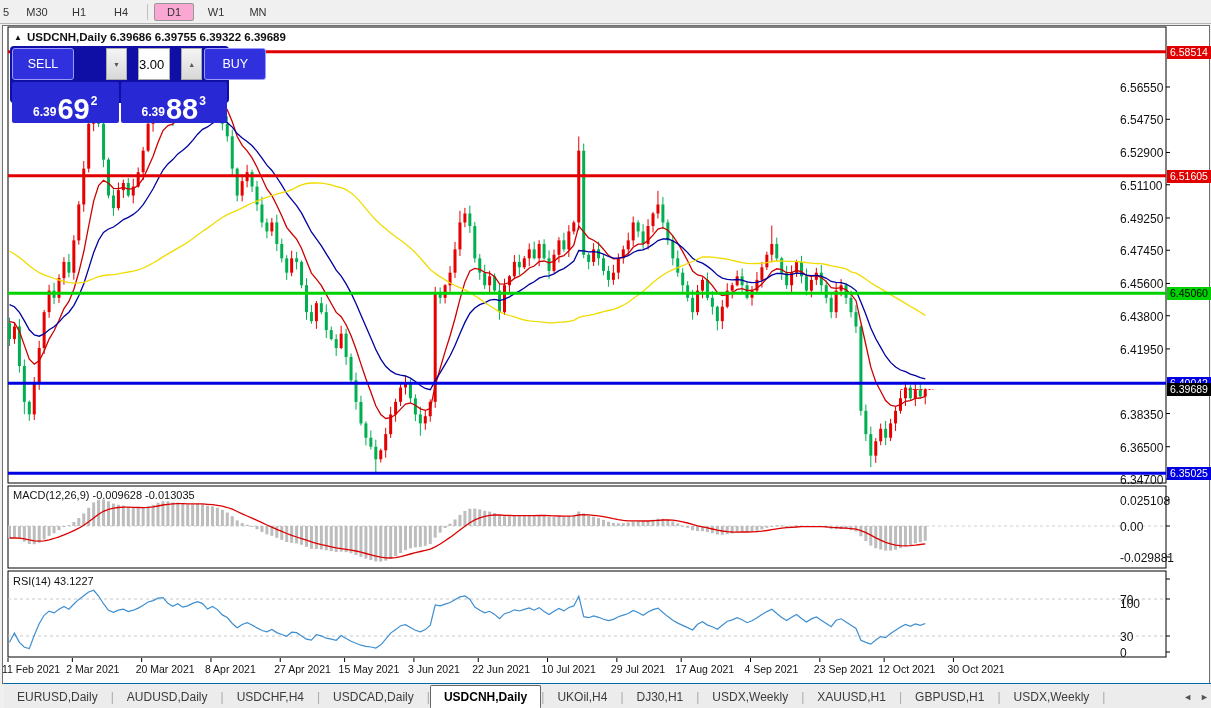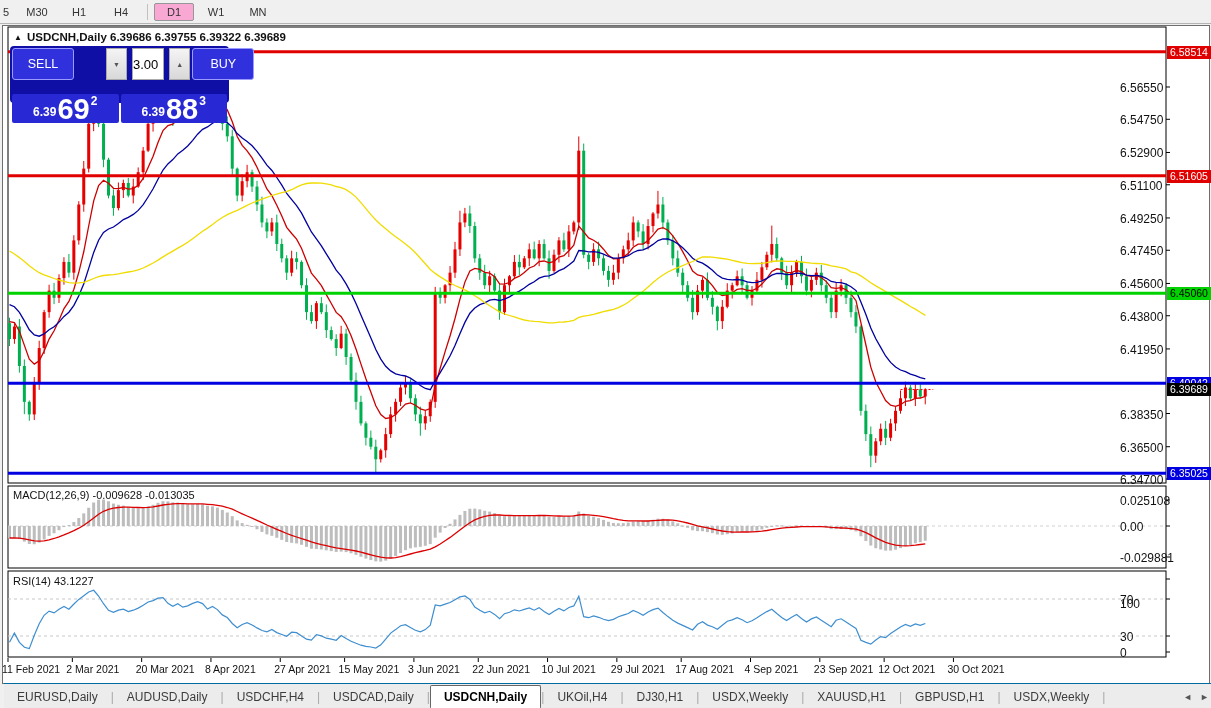--- a/index.html
+++ b/index.html
@@ -25,26 +25,26 @@
   .axis-badge{position:absolute;left:1167px;width:44px;height:13px;line-height:13px;font-size:10.5px;
               text-align:left;padding-left:3px;z-index:5;white-space:nowrap;}
   .ind-label{position:absolute;font-size:11px;color:#111;z-index:6;}
   .date-label{position:absolute;top:663px;font-size:10.5px;color:#111;z-index:4;white-space:nowrap;}
   
   .trade-panel{position:absolute;left:10px;top:46px;width:219px;height:57px;z-index:7;
                background:#0f0fa6;border-radius:4px;padding:2px;box-sizing:border-box;}
   .tp-row1{display:flex;height:32px;gap:2px;}
   .tp-btn{flex:0 0 60px;background:#3030dd;border:1px solid #9b9bff;border-radius:3px;color:#fff;
           font-size:12.5px;display:flex;align-items:center;justify-content:center;cursor:pointer;}
-  .tp-spin{flex:1;display:flex;gap:5px;margin-left:30px;}
+  .tp-spin{flex:1;display:flex;gap:11px;margin-left:30px;}
   .tp-spin-btn{width:19px;background:linear-gradient(#f4f4f4,#d8d8d8);border:1px solid #aaa;color:#555;
           font-size:7px;display:flex;align-items:center;justify-content:center;cursor:pointer;}
   .tp-vol{flex:1;background:#fff;border:1px solid #aaa;color:#000;font-size:13px;text-align:right;
           padding:0 5px 0 0;display:flex;align-items:center;justify-content:flex-end;}
-  .tp-row2{display:flex;height:41px;gap:2px;margin-top:2px;align-items:flex-end;}
+  .tp-row2{display:flex;height:41px;gap:2px;margin-top:2px;}
   .tp-price{flex:1;background:#2828d4;border-radius:2px;color:#fff;display:flex;align-items:flex-end;
             justify-content:center;padding-bottom:1px;cursor:pointer;}
   .tp-price .base{font-size:12px;font-weight:bold;margin:0 1px 3px 0;}
   .tp-price .big{font-size:29px;font-weight:bold;line-height:26px;}
   .tp-price .sup{font-size:12px;font-weight:bold;margin:0 0 14px 1px;}
   
   .tabbar{position:absolute;left:4px;top:683px;width:1211px;height:25px;background:#ececec;
           border-top:1px solid #0369a1;display:flex;align-items:stretch;font-size:12px;color:#3c3c3c;}
   .tab{display:flex;align-items:center;padding:0 13px;cursor:pointer;white-space:nowrap;}
   .tab.active{background:#fff;border-left:1px solid #666;border-right:1px solid #666;border-bottom:2px solid #fff;

